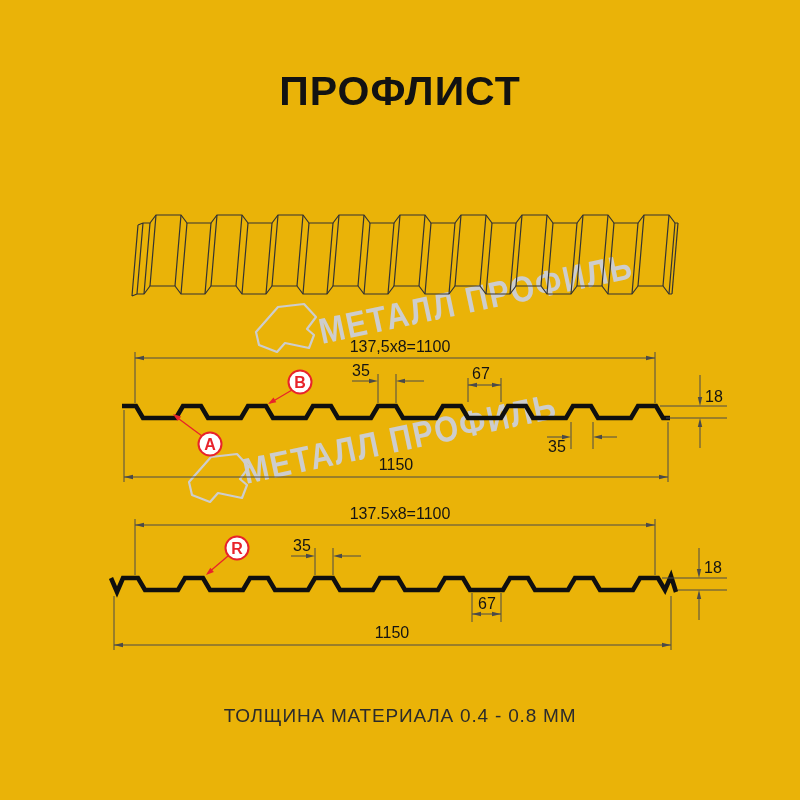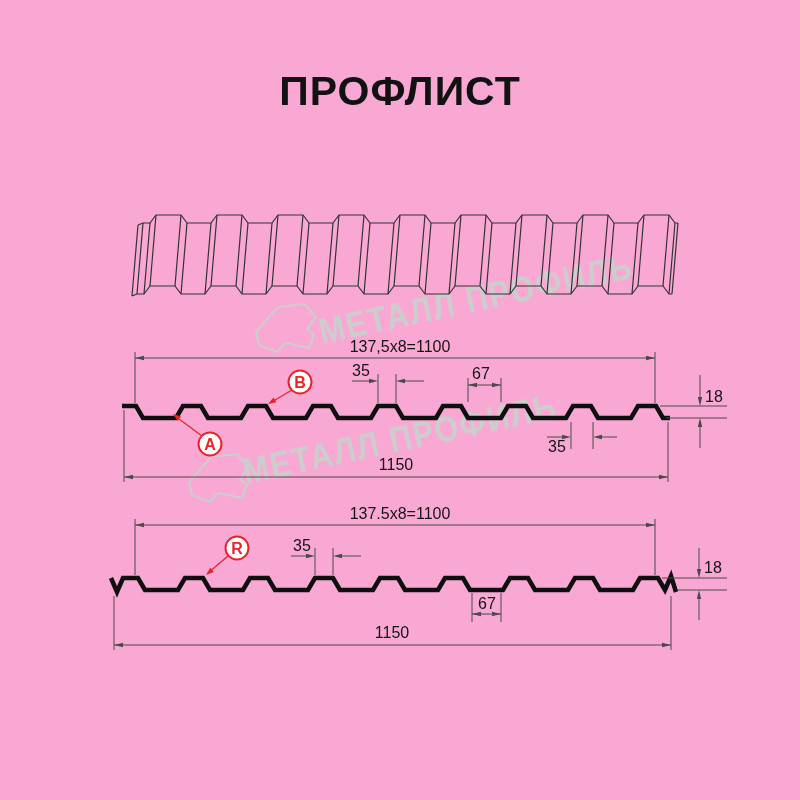--- a/index.html
+++ b/index.html
@@ -1,16 +1,16 @@
 <!DOCTYPE html>
 <html><head>
 <meta charset="utf-8">
 <style>
   html,body{margin:0;padding:0;background:#fff;}
-  .canvas{position:relative;width:800px;height:800px;background:#f9a8d4;overflow:hidden;
+  .canvas{position:relative;width:800px;height:800px;background:#eab308;overflow:hidden;
           font-family:"Liberation Sans",sans-serif;}
   .page-title{position:absolute;top:71px;left:0;width:800px;text-align:center;
               font-size:41px;font-weight:800;letter-spacing:1px;color:#121212;line-height:1;}
   .page-subtitle{position:absolute;top:114px;left:0;width:800px;text-align:center;
               font-size:19px;font-weight:500;letter-spacing:.5px;color:#1c1c1c;line-height:1;}
   .thickness-note{position:absolute;top:706px;left:0;width:800px;text-align:center;
               font-size:19px;font-weight:500;letter-spacing:.8px;color:#2b2b2b;line-height:1;}
   svg{position:absolute;top:0;left:0;}
   .dim-text{font-family:"Liberation Sans",sans-serif;font-size:16px;fill:#141414;}
   .marker-text{font-family:"Liberation Sans",sans-serif;font-size:16px;font-weight:bold;fill:#e8232a;}
@@ -160,13 +160,14 @@
 
       <g>
         <path d="M228,556 L208,573" stroke="#e8232a" stroke-width="1.3" fill="none"></path>
         <polygon points="206,575 213.9,571.9 210.3,567.7" fill="#e8232a"></polygon>
         <circle cx="237" cy="548" r="11.5" fill="#ffffff" stroke="#e8232a" stroke-width="2"></circle>
         <text class="marker-text" x="237" y="554" text-anchor="middle">R</text>
       </g>
     </g>
   </svg>
 
+  <div class="thickness-note">ТОЛЩИНА МАТЕРИАЛА 0.4 - 0.8 ММ</div>
 </div>
 
 </body></html>

